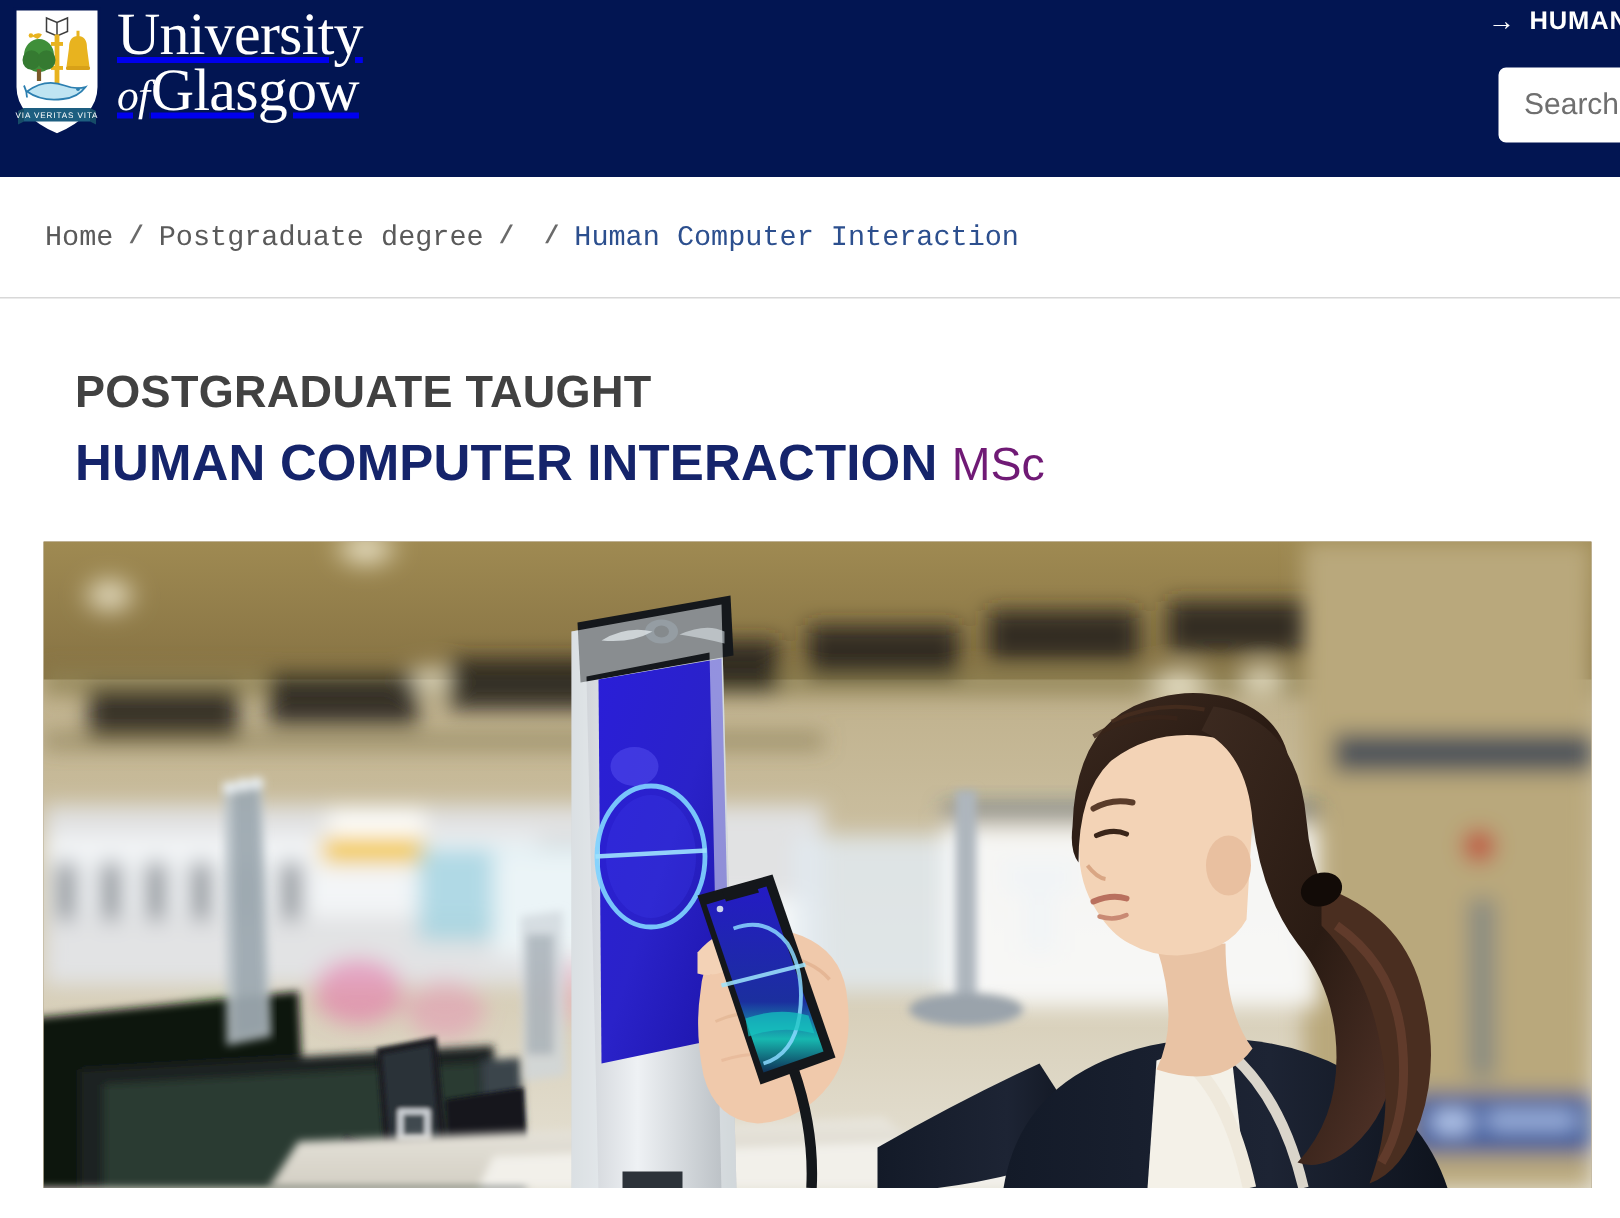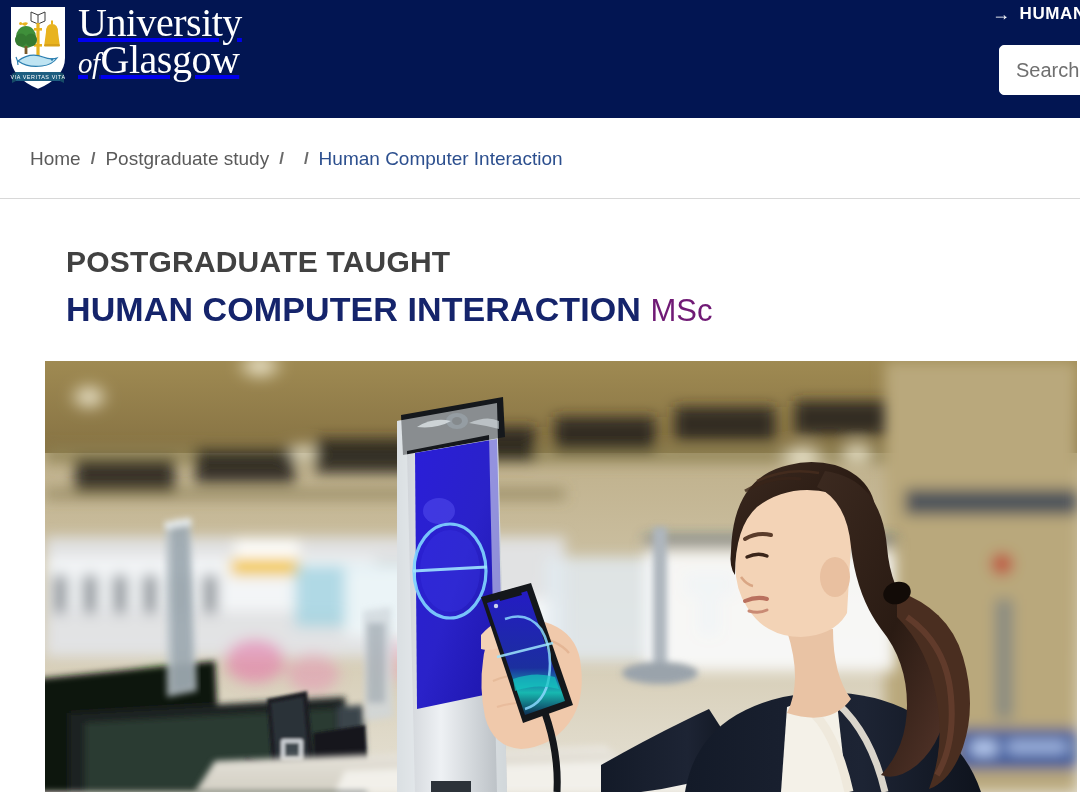--- a/index.html
+++ b/index.html
@@ -104,20 +104,21 @@
 
   
   .breadcrumb-bar {
     width: 1080px;
     height: 81px;
     background: #ffffff;
     border-bottom: 1px solid #d8d8d8;
     display: flex;
     align-items: center;
     padding-left: 30px;
+    font-family: Liberation Mono, monospace;
   }
   .breadcrumb {
     display: flex;
     align-items: center;
     font-size: 19px;
     line-height: 1;
   }
   .crumb {
     color: #5a5a5a;
     text-decoration: none;
@@ -128,21 +129,21 @@
   }
   .crumb-sep {
     color: #6a6a6a;
     padding: 0 10px;
     font-weight: bold;
     font-size: 17px;
   }
 
   
   .page-main {
-    padding: 0 0 0 16px;
+    padding: 0 0 0 0;
   }
 
   .title-block {
     padding: 46px 0 0 50px;
   }
   .kicker {
     color: #414141;
     font-size: 30px;
     font-weight: bold;
     letter-spacing: 0.2px;
@@ -237,21 +238,21 @@
     <span>HUMAN</span>
   </a>
 
   <input class="search-box" type="text" placeholder="Search" style="">
 </header>
 
 <nav class="breadcrumb-bar">
   <div class="breadcrumb">
     <a class="crumb" href="#">Home</a>
     <span class="crumb-sep">/</span>
-    <a class="crumb" href="#">Postgraduate study</a>
+    <a class="crumb" href="#">Postgraduate degree</a>
     <span class="crumb-sep">/</span>
     <span class="crumb-sep">/</span>
     <a class="crumb current" href="#">Human Computer Interaction</a>
   </div>
 </nav>
 
 <main class="page-main">
 
   <div class="title-block">
     <div class="kicker">POSTGRADUATE TAUGHT</div>

